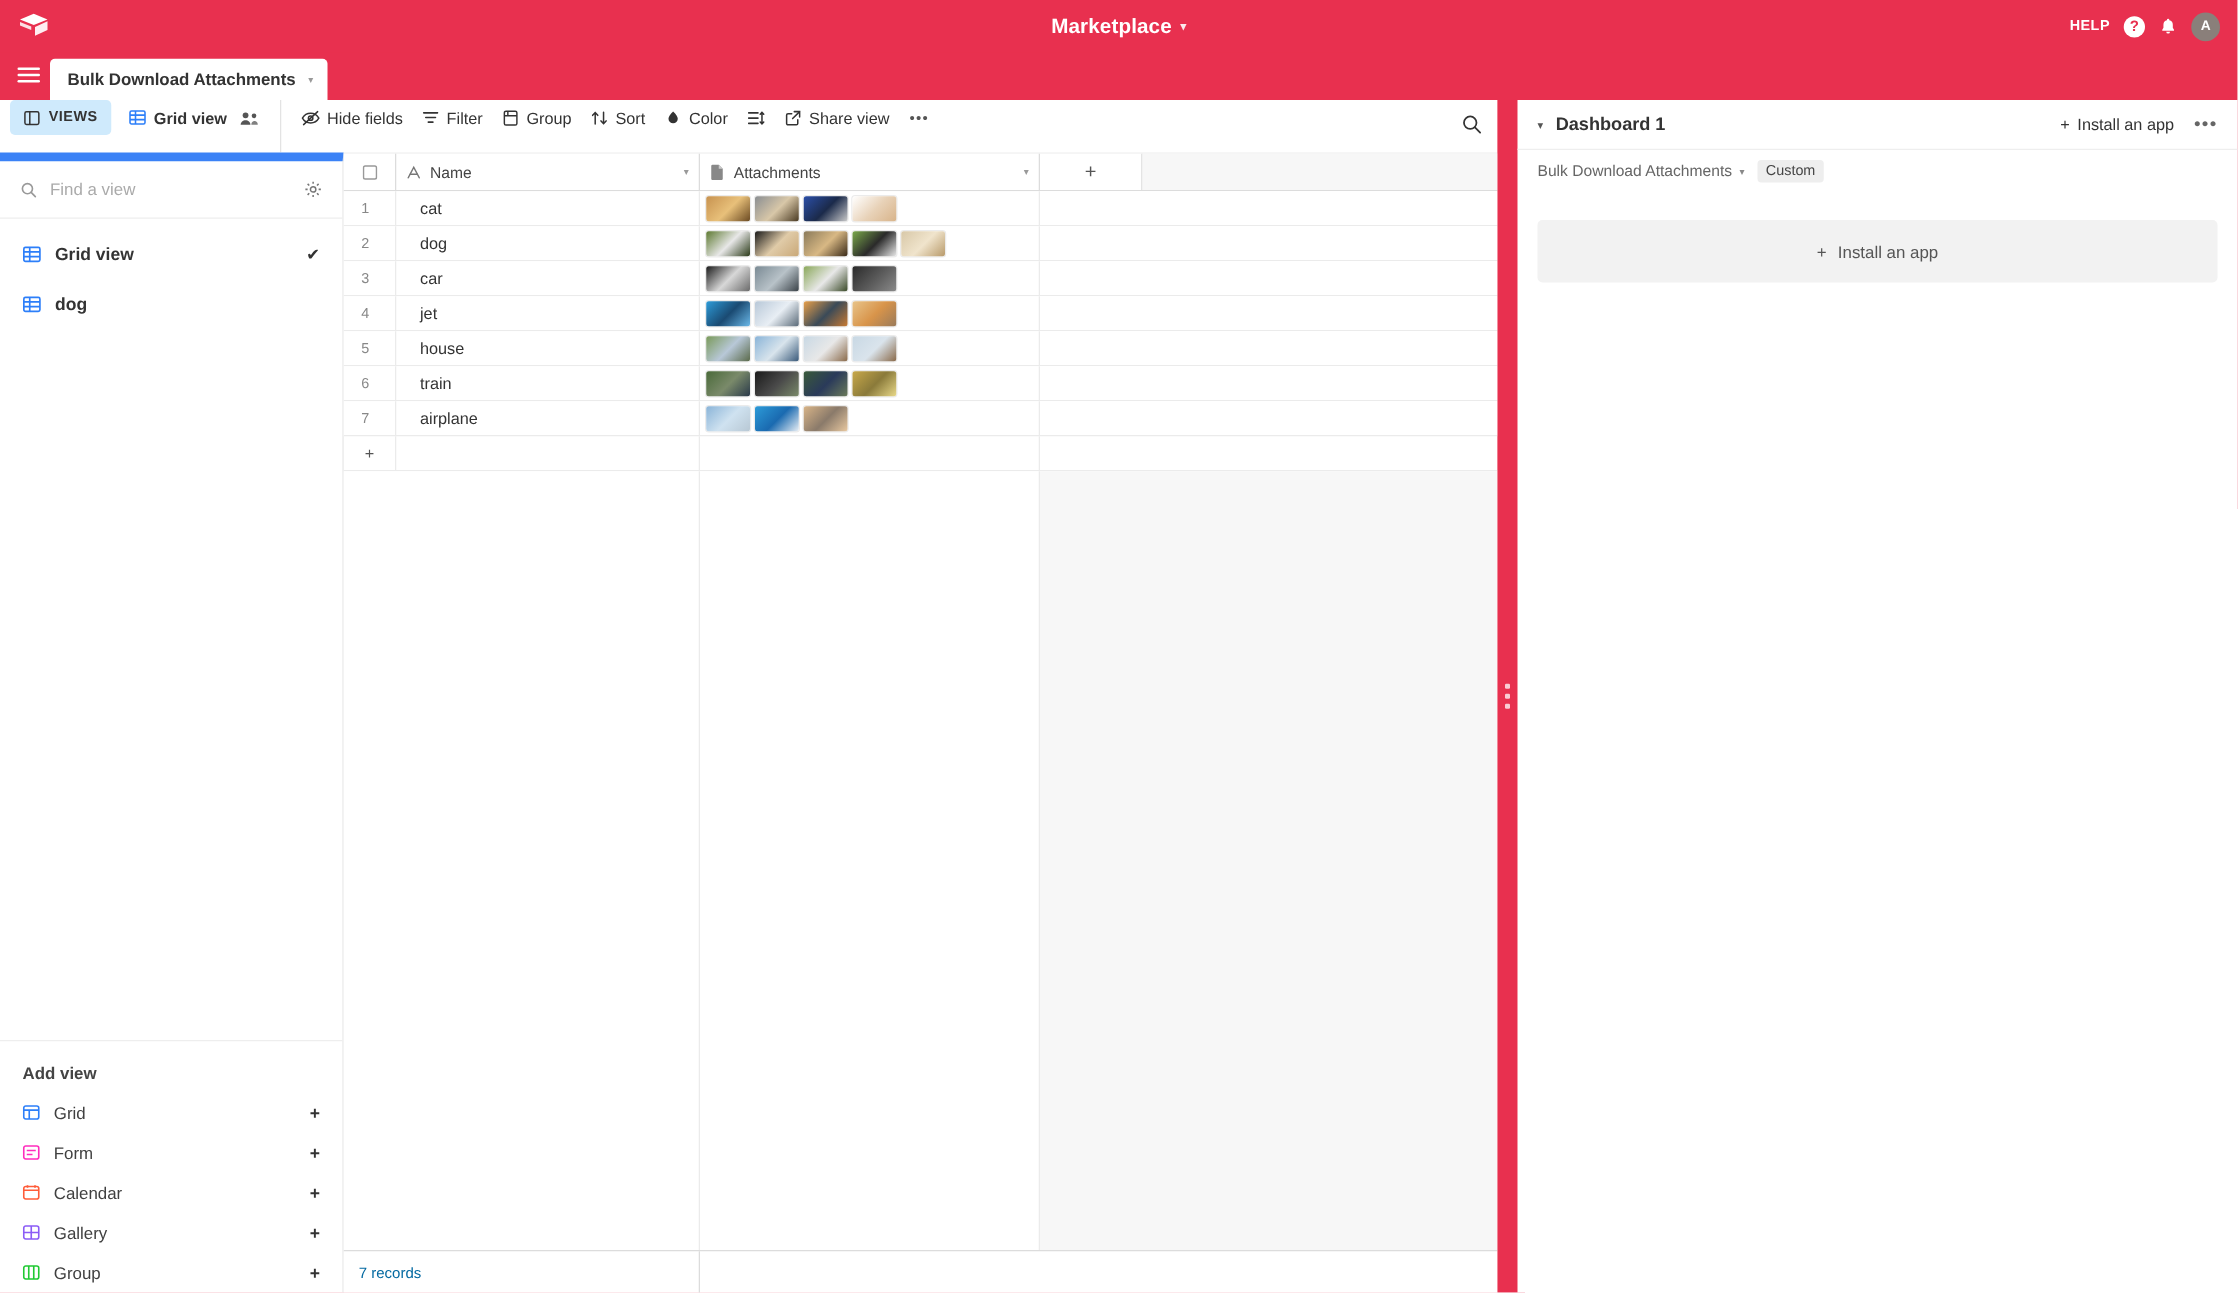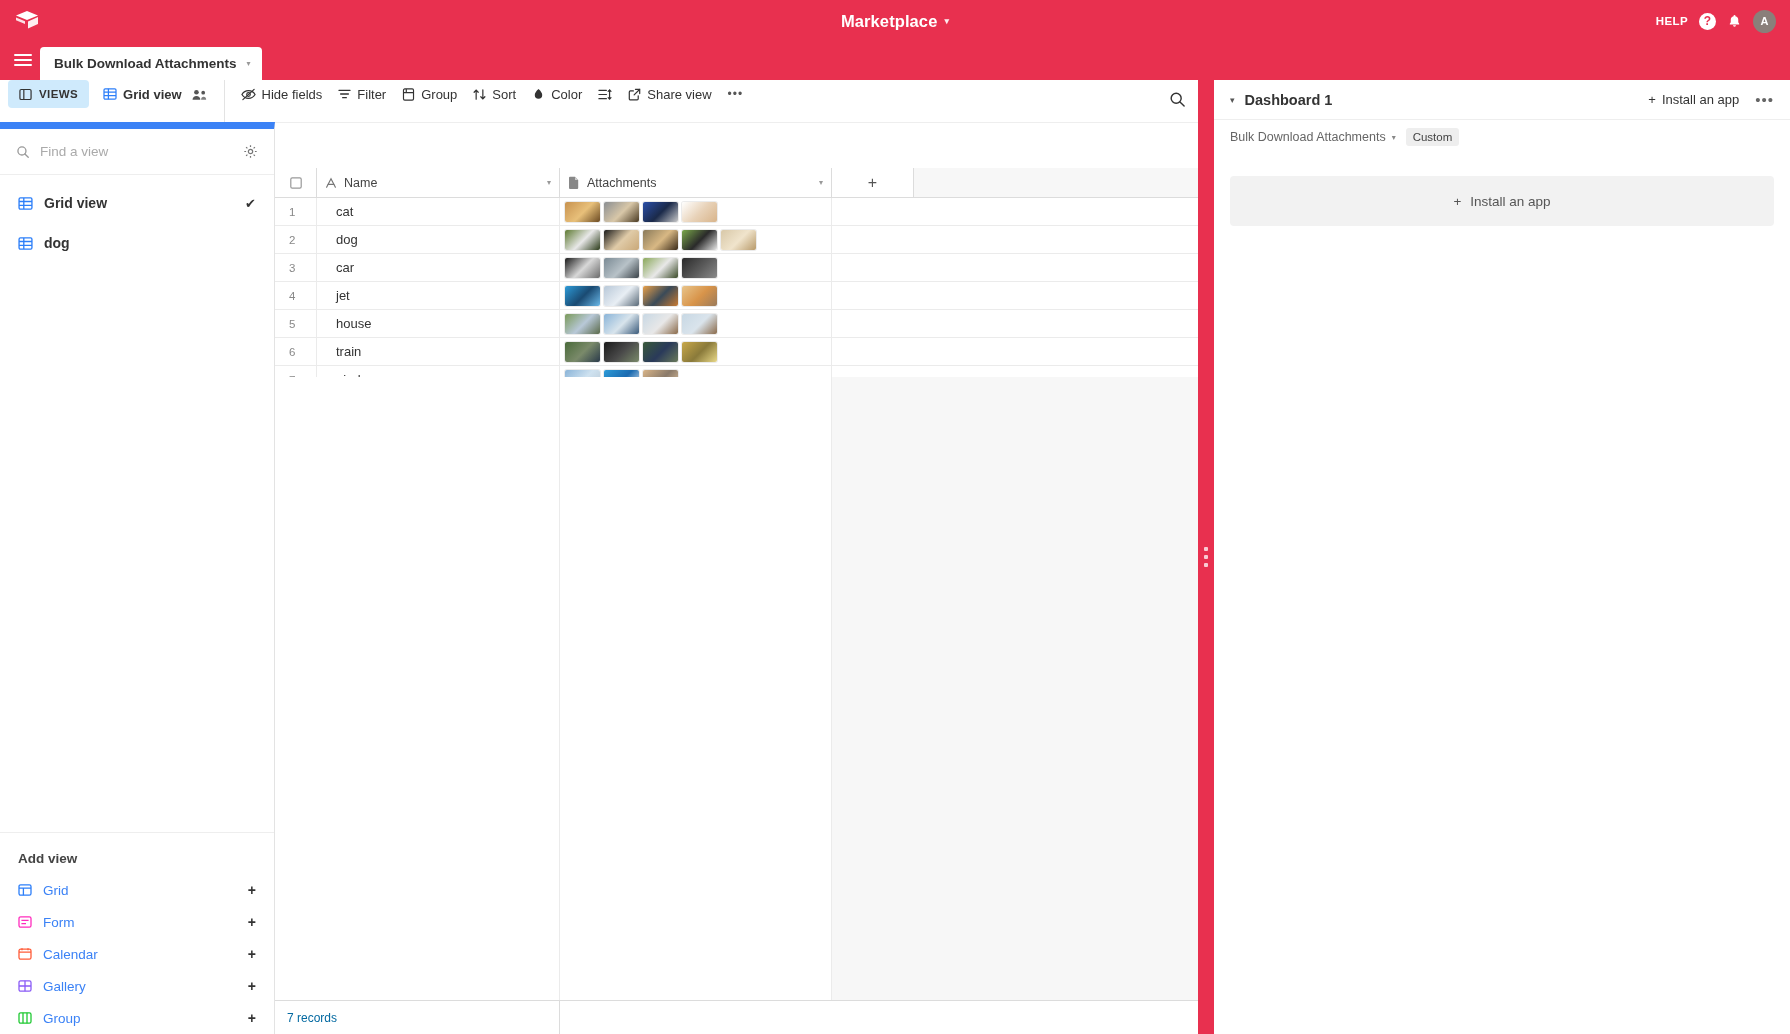--- a/index.html
+++ b/index.html
@@ -122,30 +122,30 @@
   .view-item .check { font-size: 13px; color: #333; }
 
   .addview-wrap {
     position: absolute; left: 0; bottom: 0; width: 274px; 
     border-top: 1px solid #eee;
   }
   .addview-title { font-size: 13.5px; font-weight: 700; color: #444; padding: 18px 18px 8px; }
   .addview-item {
     height: 32px; display: flex; align-items: center; gap: 11px; padding: 0 18px;
   }
-  .addview-item .lbl { font-size: 13.5px; color: #3b82f6; flex: 1; }
+  .addview-item .lbl { font-size: 13.5px; color: #404040; flex: 1; }
   .addview-item .plus { font-size: 14px; color: #333; font-weight: 700; }
 
   
   .grid {
     position: absolute; left: 275px; top: 42px; width: 923px; height: 912px;
     background: #fff; border-top: 1px solid #eee;
   }
   .grid-head {
-    display: flex; height: 30px; background: #fff; border-bottom: 1px solid #dcdcdc; margin-top: 45px;
+    display: flex; height: 30px; background: #fff; border-bottom: 1px solid #dcdcdc;
   }
   .gh-cell {
     display: flex; align-items: center; border-right: 1px solid #dcdcdc;
     font-size: 12.5px; color: #444; padding: 0 8px; gap: 7px; position: relative;
   }
   .gh-cell .caret { position: absolute; right: 8px; font-size: 8px; color: #999; }
   .c-check { width: 42px; justify-content: center; }
   .c-name { width: 243px; }
   .c-att  { width: 272px; }
   .c-plus { width: 82px; justify-content: center; font-size: 16px; color: #555; font-weight: 400; }

